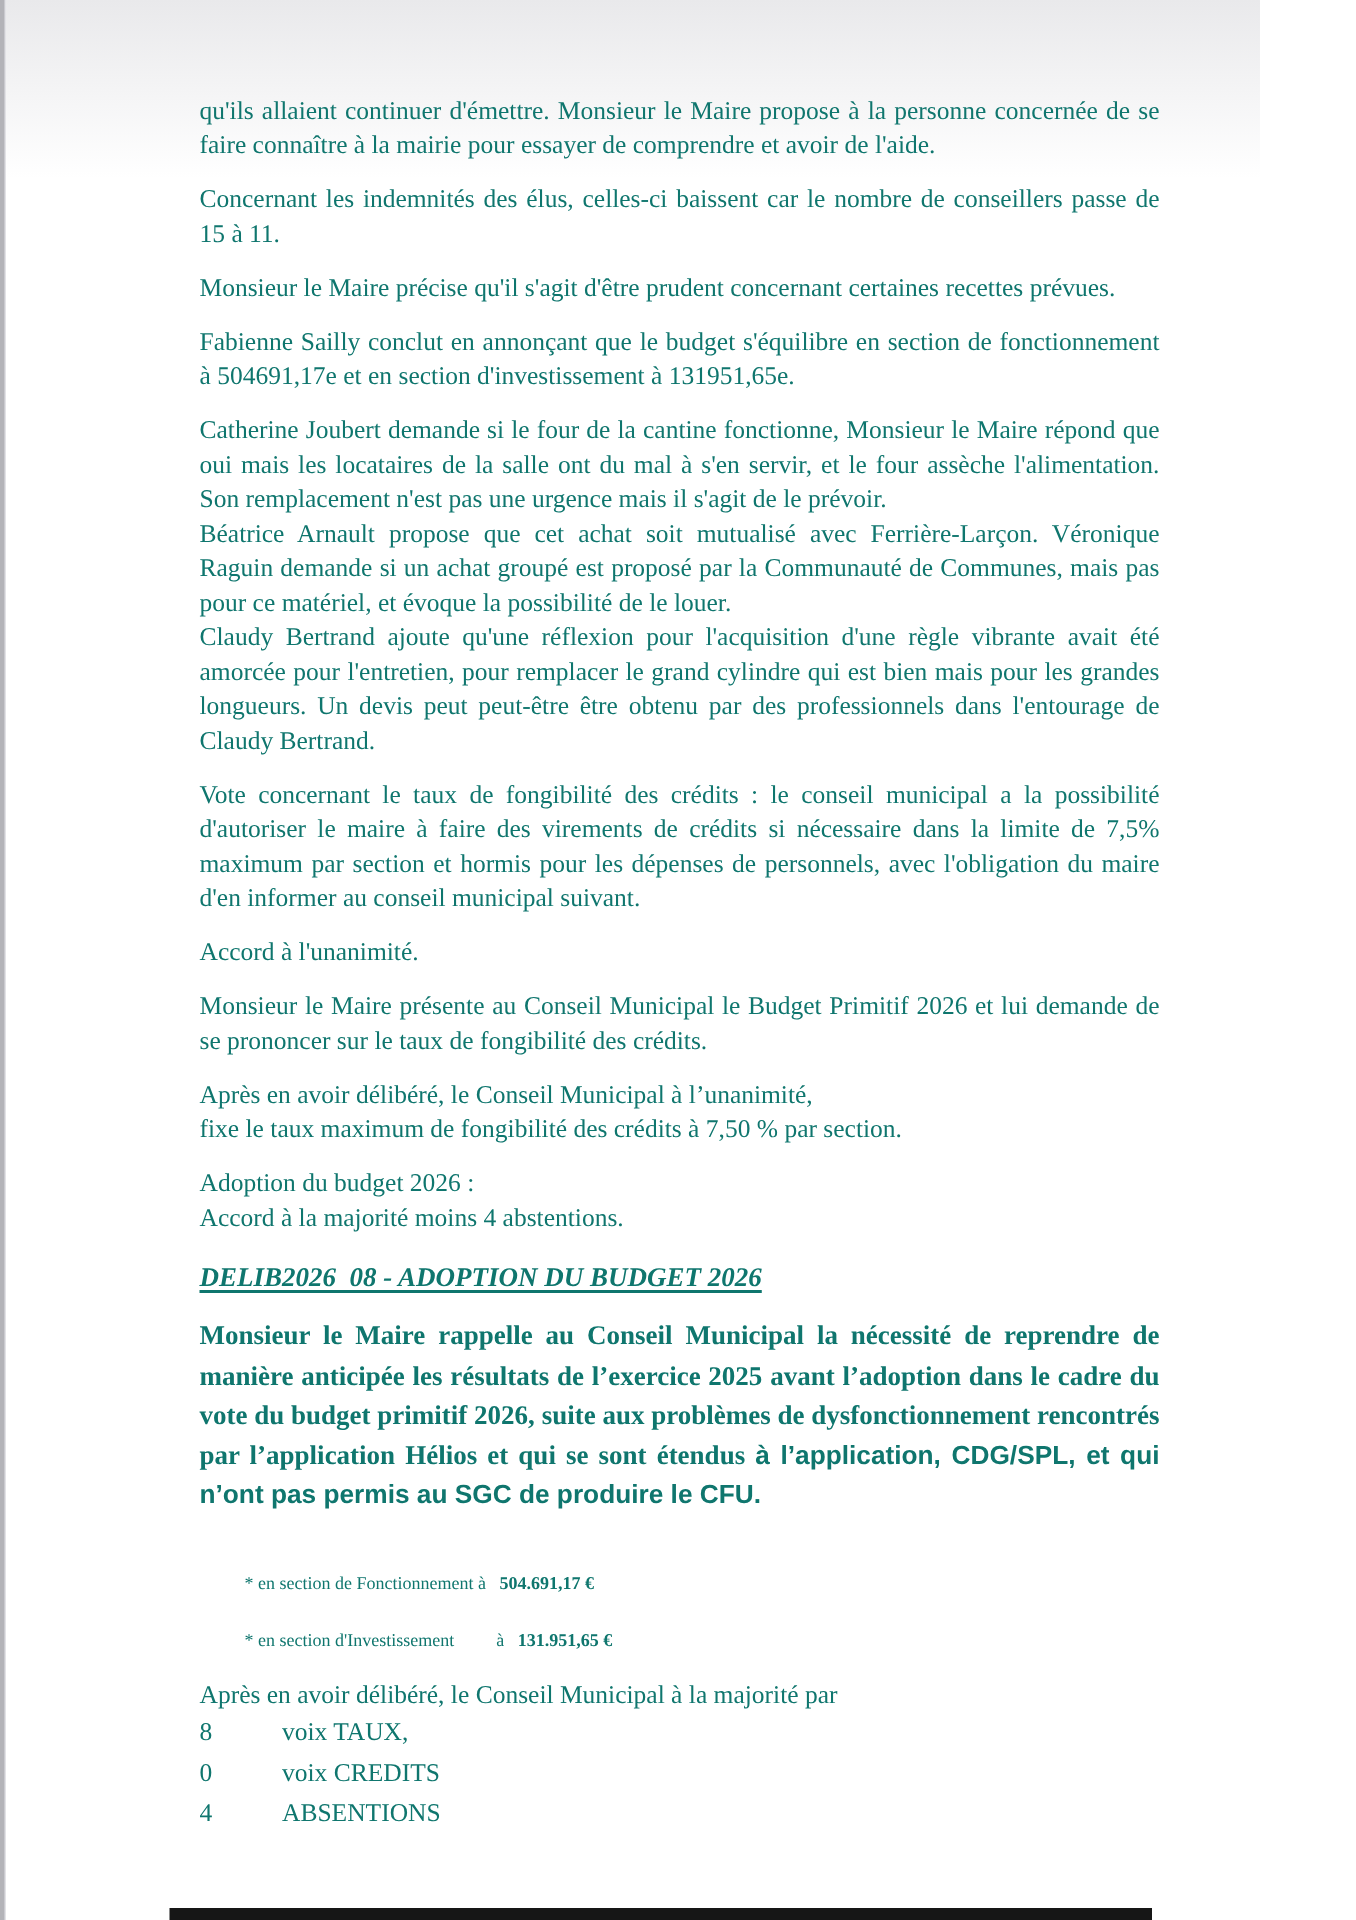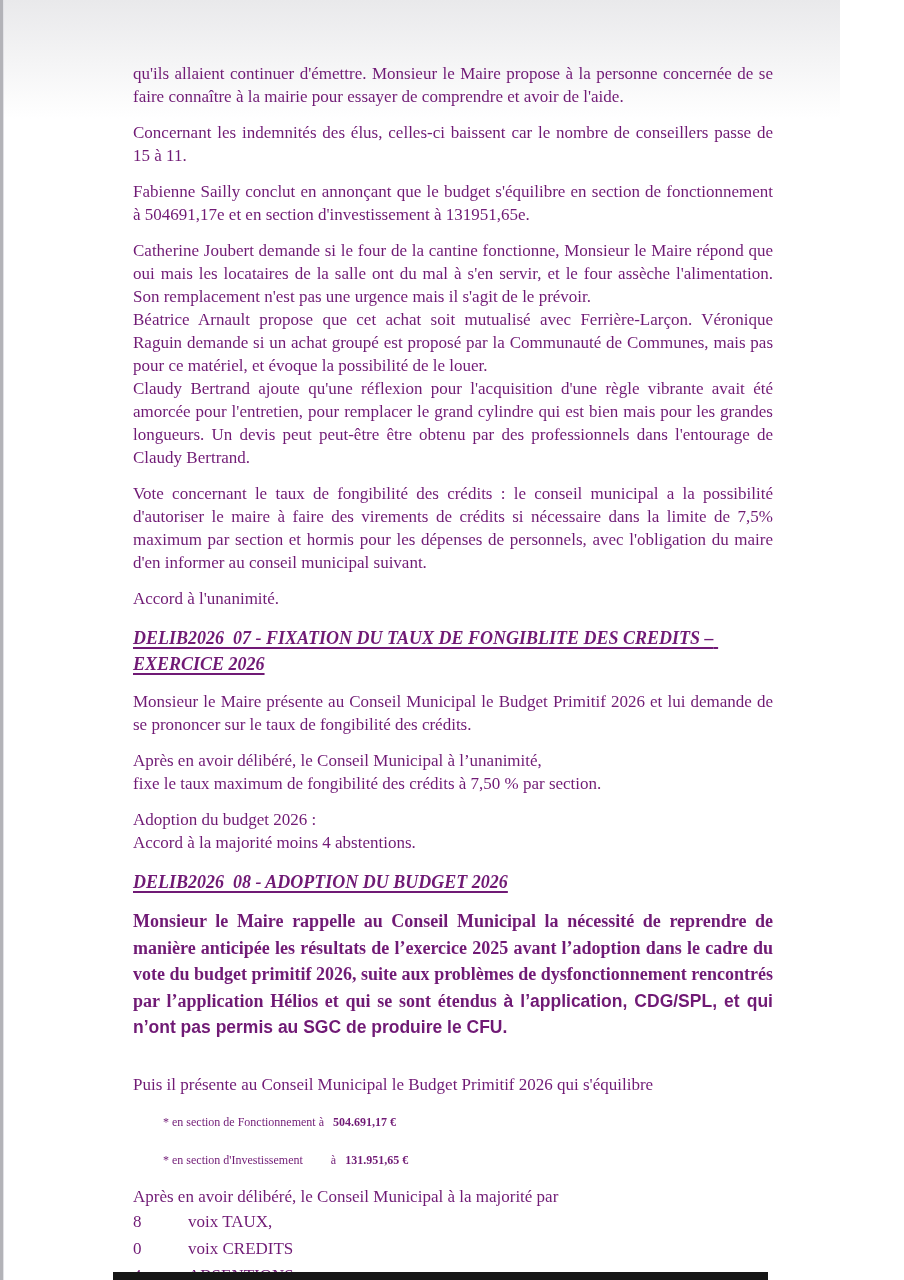--- a/index.html
+++ b/index.html
@@ -7,21 +7,21 @@
     padding: 0;
     background: #ffffff;
   }
   .page {
     position: relative;
     width: 840px;
     height: 1280px;
     background: #ffffff;
     overflow: hidden;
     font-family: "Liberation Serif", "DejaVu Serif", serif;
-    color: #701a75;
+    color: #0f766e;
   }
   .top-shade {
     position: absolute;
     top: 0; left: 0; right: 0;
     height: 140px;
     background: linear-gradient(#e9e9eb 0%, rgba(255,255,255,0) 85%);
     pointer-events: none;
   }
   .edge-left {
     position: absolute;
@@ -102,52 +102,51 @@
 <div class="page">
   <div class="top-shade"></div>
   <div class="edge-left"></div>
 
   <div class="content">
 
     <p class="para">qu'ils allaient continuer d'émettre. Monsieur le Maire propose à la personne concernée de se faire connaître à la mairie pour essayer de comprendre et avoir de l'aide.</p>
 
     <p class="para">Concernant les indemnités des élus, celles-ci baissent car le nombre de conseillers passe de 15 à 11.</p>
 
+    <p class="para">Monsieur le Maire précise qu'il s'agit d'être prudent concernant certaines recettes prévues.</p>
 
     <p class="para">Fabienne Sailly conclut en annonçant que le budget s'équilibre en section de fonctionnement à 504691,17e et en section d'investissement à 131951,65e.</p>
 
     <div class="group">
       <p class="para tight">Catherine Joubert demande si le four de la cantine fonctionne, Monsieur le Maire répond que oui mais les locataires de la salle ont du mal à s'en servir, et le four assèche l'alimentation. Son remplacement n'est pas une urgence mais il s'agit de le prévoir.</p>
       <p class="para tight">Béatrice Arnault propose que cet achat soit mutualisé avec Ferrière-Larçon. Véronique Raguin demande si un achat groupé est proposé par la Communauté de Communes, mais pas pour ce matériel, et évoque la possibilité de le louer.</p>
       <p class="para tight">Claudy Bertrand ajoute qu'une réflexion pour l'acquisition d'une règle vibrante avait été amorcée pour l'entretien, pour remplacer le grand cylindre qui est bien mais pour les grandes longueurs. Un devis peut peut-être être obtenu par des professionnels dans l'entourage de Claudy Bertrand.</p>
     </div>
 
     <p class="para">Vote concernant le taux de fongibilité des crédits : le conseil municipal a la possibilité d'autoriser le maire à faire des virements de crédits si nécessaire dans la limite de 7,5% maximum par section et hormis pour les dépenses de personnels, avec l'obligation du maire d'en informer au conseil municipal suivant.</p>
 
     <p class="para">Accord à l'unanimité.</p>
 
-    <h2 class="heading">DELIB2026  07 - FIXATION DU TAUX DE FONGIBLITE DES CREDITS – EXERCICE 2026</h2>
 
     <p class="para">Monsieur le Maire présente au Conseil Municipal le Budget Primitif 2026 et lui demande de se prononcer sur le taux de fongibilité des crédits.</p>
 
     <div class="group">
       <p class="para tight">Après en avoir délibéré, le Conseil Municipal à l’unanimité,</p>
       <p class="para tight">fixe le taux maximum de fongibilité des crédits à 7,50 % par section.</p>
     </div>
 
     <div class="group">
       <p class="para tight">Adoption du budget 2026 :</p>
       <p class="para tight">Accord à la majorité moins 4 abstentions.</p>
     </div>
 
     <h2 class="heading">DELIB2026  08 - ADOPTION DU BUDGET 2026</h2>
 
     <p class="bold-mixed"><span class="seg-serif">Monsieur le Maire rappelle au Conseil Municipal la nécessité de reprendre de manière anticipée les résultats de l’exercice 2025 avant l’adoption dans le cadre du vote du budget primitif 2026, suite aux problèmes de dysfonctionnement rencontrés par l’application Hélios et qui se sont étendus </span><span class="seg-sans">à l’application, CDG/SPL, et qui n’ont pas permis au SGC de produire le CFU.</span></p>
 
-    <p class="para">Puis il présente au Conseil Municipal le Budget Primitif 2026 qui s'équilibre</p>
 
     <p class="budget-line"><span>* en section de Fonctionnement à</span><span class="amount">504.691,17 €</span></p>
 
     <p class="budget-line"><span>* en section d'Investissement</span><span class="connector">à</span><span class="amount">131.951,65 €</span></p>
 
     <p class="para tight">Après en avoir délibéré, le Conseil Municipal à la majorité par</p>
 
     <div class="vote-line">
       <span class="vote-num">8</span>
       <span>voix TAUX,</span>

